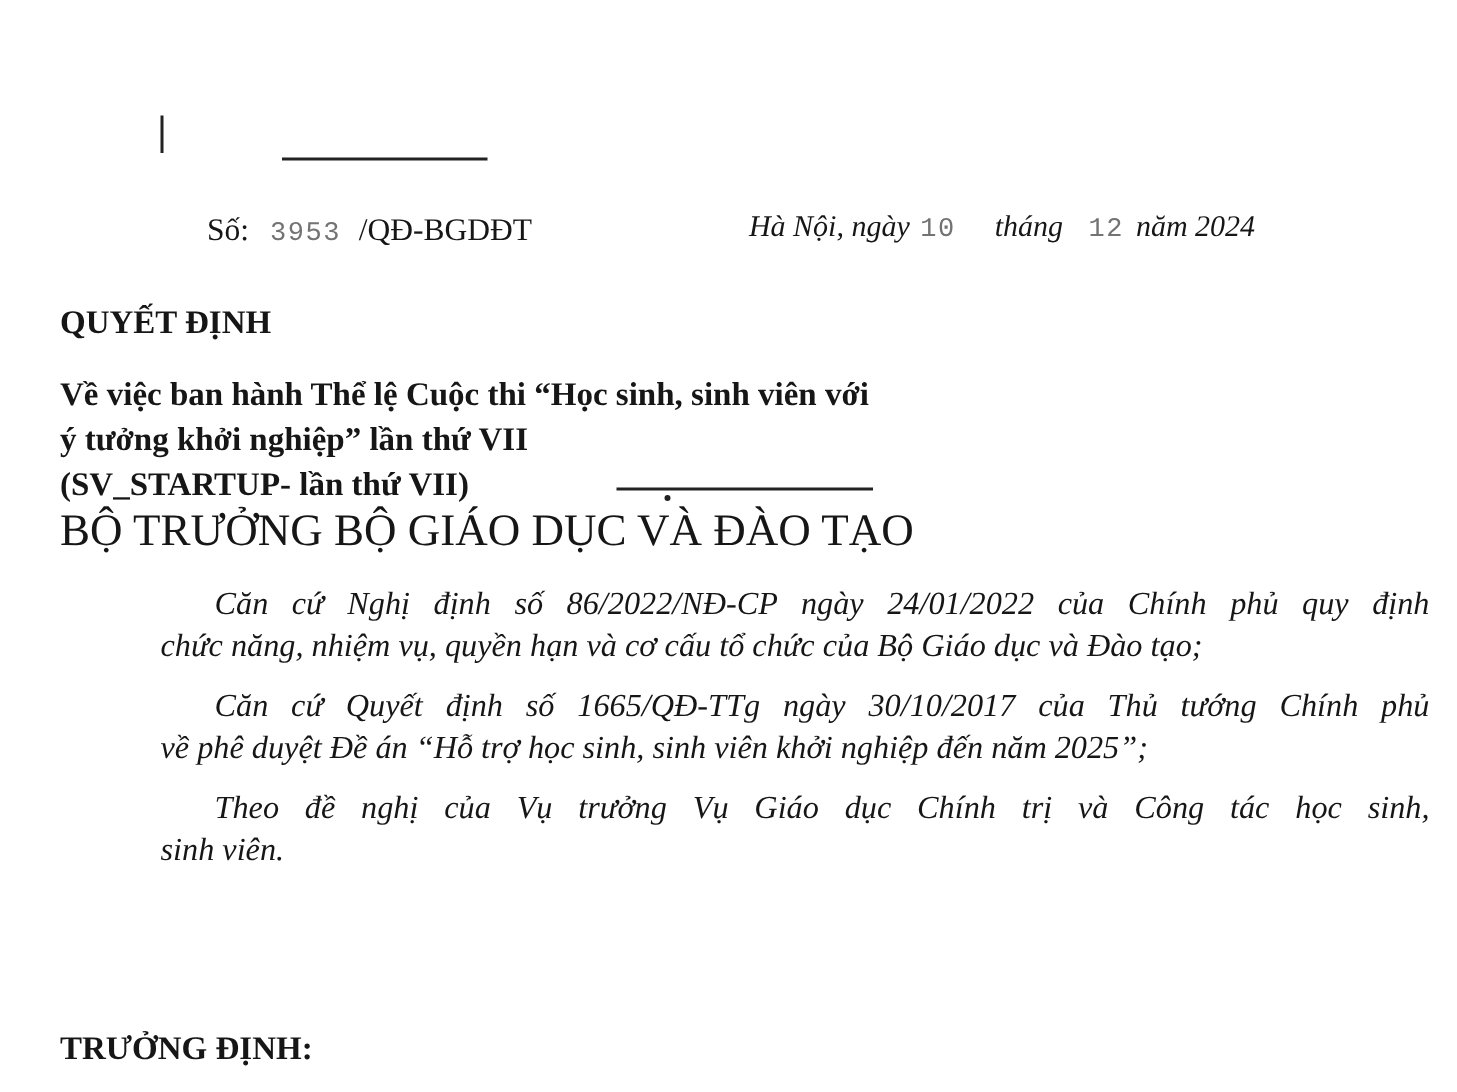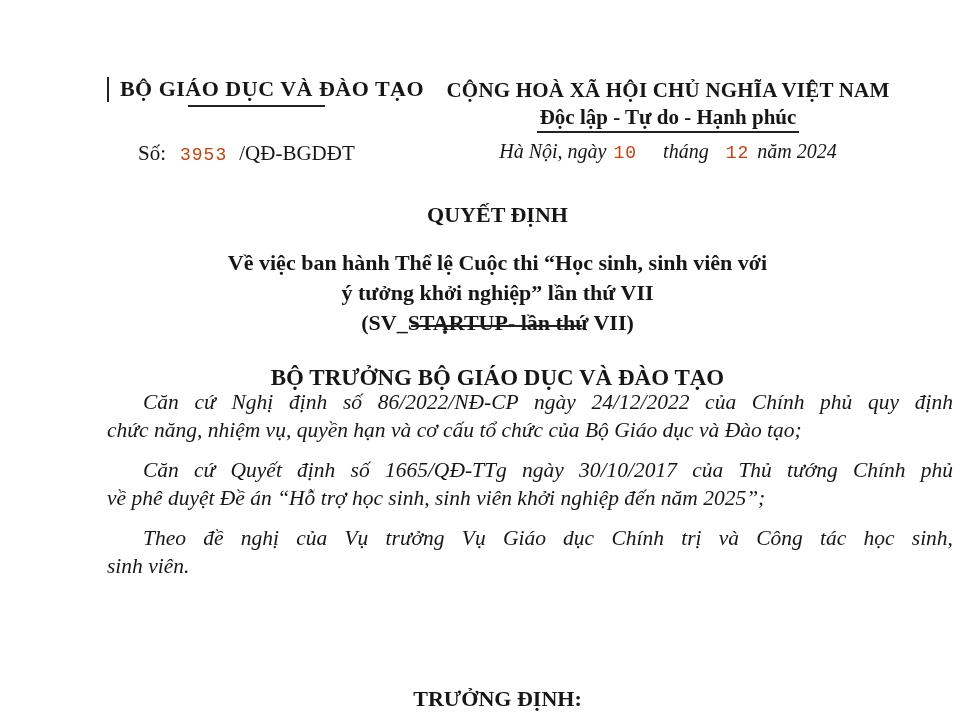--- a/index.html
+++ b/index.html
@@ -19,86 +19,81 @@
     text-align: center; font-weight: bold; font-size: 22px; line-height: 26px;
     letter-spacing: 0.5px;
   }
   .org-bar { position: absolute; left: 107px; top: 77px; width: 2px; height: 25px; background: #222; }
   .org-underline { position: absolute; left: 188px; top: 105px; width: 137px; height: 2px; background: #222; }
   .so-line { position: absolute; left: 138px; top: 141px; font-size: 21px; }
   .so-value { margin: 0 12px 0 14px; }
   .filled {
     font-family: "Liberation Mono", monospace;
     font-style: normal; font-weight: normal;
-    color: #c2410c; font-size: 18px; letter-spacing: 1px;
+    color: #737373; font-size: 18px; letter-spacing: 1px;
   }
 
   
   .natl { position: absolute; left: 436px; top: 77px; width: 464px; text-align: center; line-height: 26px; }
   .natl-1 { font-weight: bold; font-size: 21px; letter-spacing: 0.2px; }
   .natl-2 {
     display: inline-block; font-weight: bold; font-size: 21px;
     border-bottom: 2px solid #222; padding: 0 3px 1px; margin-top: 1px;
   }
   .dateline { position: absolute; left: 436px; top: 140px; width: 464px; text-align: center; font-style: italic; font-size: 20px; }
   .date-day { margin: 0 26px 0 7px; }
   .date-month { margin: 0 8px 0 17px; }
 
   
-  .center-col { position: absolute; left: 40px; width: 915px; text-align: center; }
+  .center-col { position: absolute; left: 40px; width: 915px; text-align: left; }
   .kind { top: 202px; font-weight: bold; font-size: 22px; }
   .subject { top: 248px; font-weight: bold; font-size: 22px; line-height: 30px; }
   .subject-rule { position: absolute; left: 411px; top: 325px; width: 171px; height: 2px; background: #222; }
   .subject-dot { position: absolute; left: 443px; top: 330px; width: 4px; height: 4px; background: #222; border-radius: 50%; }
-  .authority { top: 337px; font-weight: bold; font-size: 23px; margin-top: 28px; }
+  .authority { top: 337px; font-weight: normal; font-size: 30px; }
   .closing { top: 686px; font-weight: bold; font-size: 22px; }
 
   
   .body-block {
     position: absolute; left: 107px; top: 389px; width: 846px;
     font-style: italic; font-size: 21.5px; line-height: 27.5px;
   }
   .para { margin: 0 0 13px 0; }
   .bl { white-space: normal; }
   .bl.fill { text-align: justify; text-align-last: justify; }
   .bl.indent { text-indent: 36px; }
 </style>
 </head>
 <body>
 
 <div id="doc">
 
   <div class="org-bar"></div>
-  <div class="org">BỘ GIÁO DỤC VÀ ĐÀO TẠO</div>
   <div class="org-underline"></div>
   <div class="so-line">
     <span>Số:</span><span class="filled so-value">3953</span><span>/QĐ-BGDĐT</span>
   </div>
 
-  <div class="natl">
-    <div class="natl-1">CỘNG HOÀ XÃ HỘI CHỦ NGHĨA VIỆT NAM</div>
-    <div><span class="natl-2">Độc lập - Tự do - Hạnh phúc</span></div>
-  </div>
   <div class="dateline">
     <span>Hà Nội, ngày</span><span class="filled date-day">10</span><span>tháng</span><span class="filled date-month">12</span><span>năm 2024</span>
   </div>
 
   <div class="center-col kind">QUYẾT ĐỊNH</div>
   <div class="center-col subject">
     <div>Về việc ban hành Thể lệ Cuộc thi “Học sinh, sinh viên với</div>
     <div>ý tưởng khởi nghiệp” lần thứ VII</div>
     <div>(SV_STARTUP- lần thứ VII)</div>
   </div>
   <div class="subject-rule"></div>
   <div class="subject-dot"></div>
   <div class="center-col authority">BỘ TRƯỞNG BỘ GIÁO DỤC VÀ ĐÀO TẠO</div>
 
   <div class="body-block">
     <div class="para">
-      <div class="bl fill indent">Căn cứ Nghị định số 86/2022/NĐ-CP ngày 24/12/2022 của Chính phủ quy định</div>
+      <div class="bl fill indent">Căn cứ Nghị định số 86/2022/NĐ-CP ngày 24/01/2022 của Chính phủ quy định</div>
       <div class="bl">chức năng, nhiệm vụ, quyền hạn và cơ cấu tổ chức của Bộ Giáo dục và Đào tạo;</div>
     </div>
     <div class="para">
       <div class="bl fill indent">Căn cứ Quyết định số 1665/QĐ-TTg ngày 30/10/2017 của Thủ tướng Chính phủ</div>
       <div class="bl">về phê duyệt Đề án “Hỗ trợ học sinh, sinh viên khởi nghiệp đến năm 2025”;</div>
     </div>
     <div class="para">
       <div class="bl fill indent">Theo đề nghị của Vụ trưởng Vụ Giáo dục Chính trị và Công tác học sinh,</div>
       <div class="bl">sinh viên.</div>
     </div>

